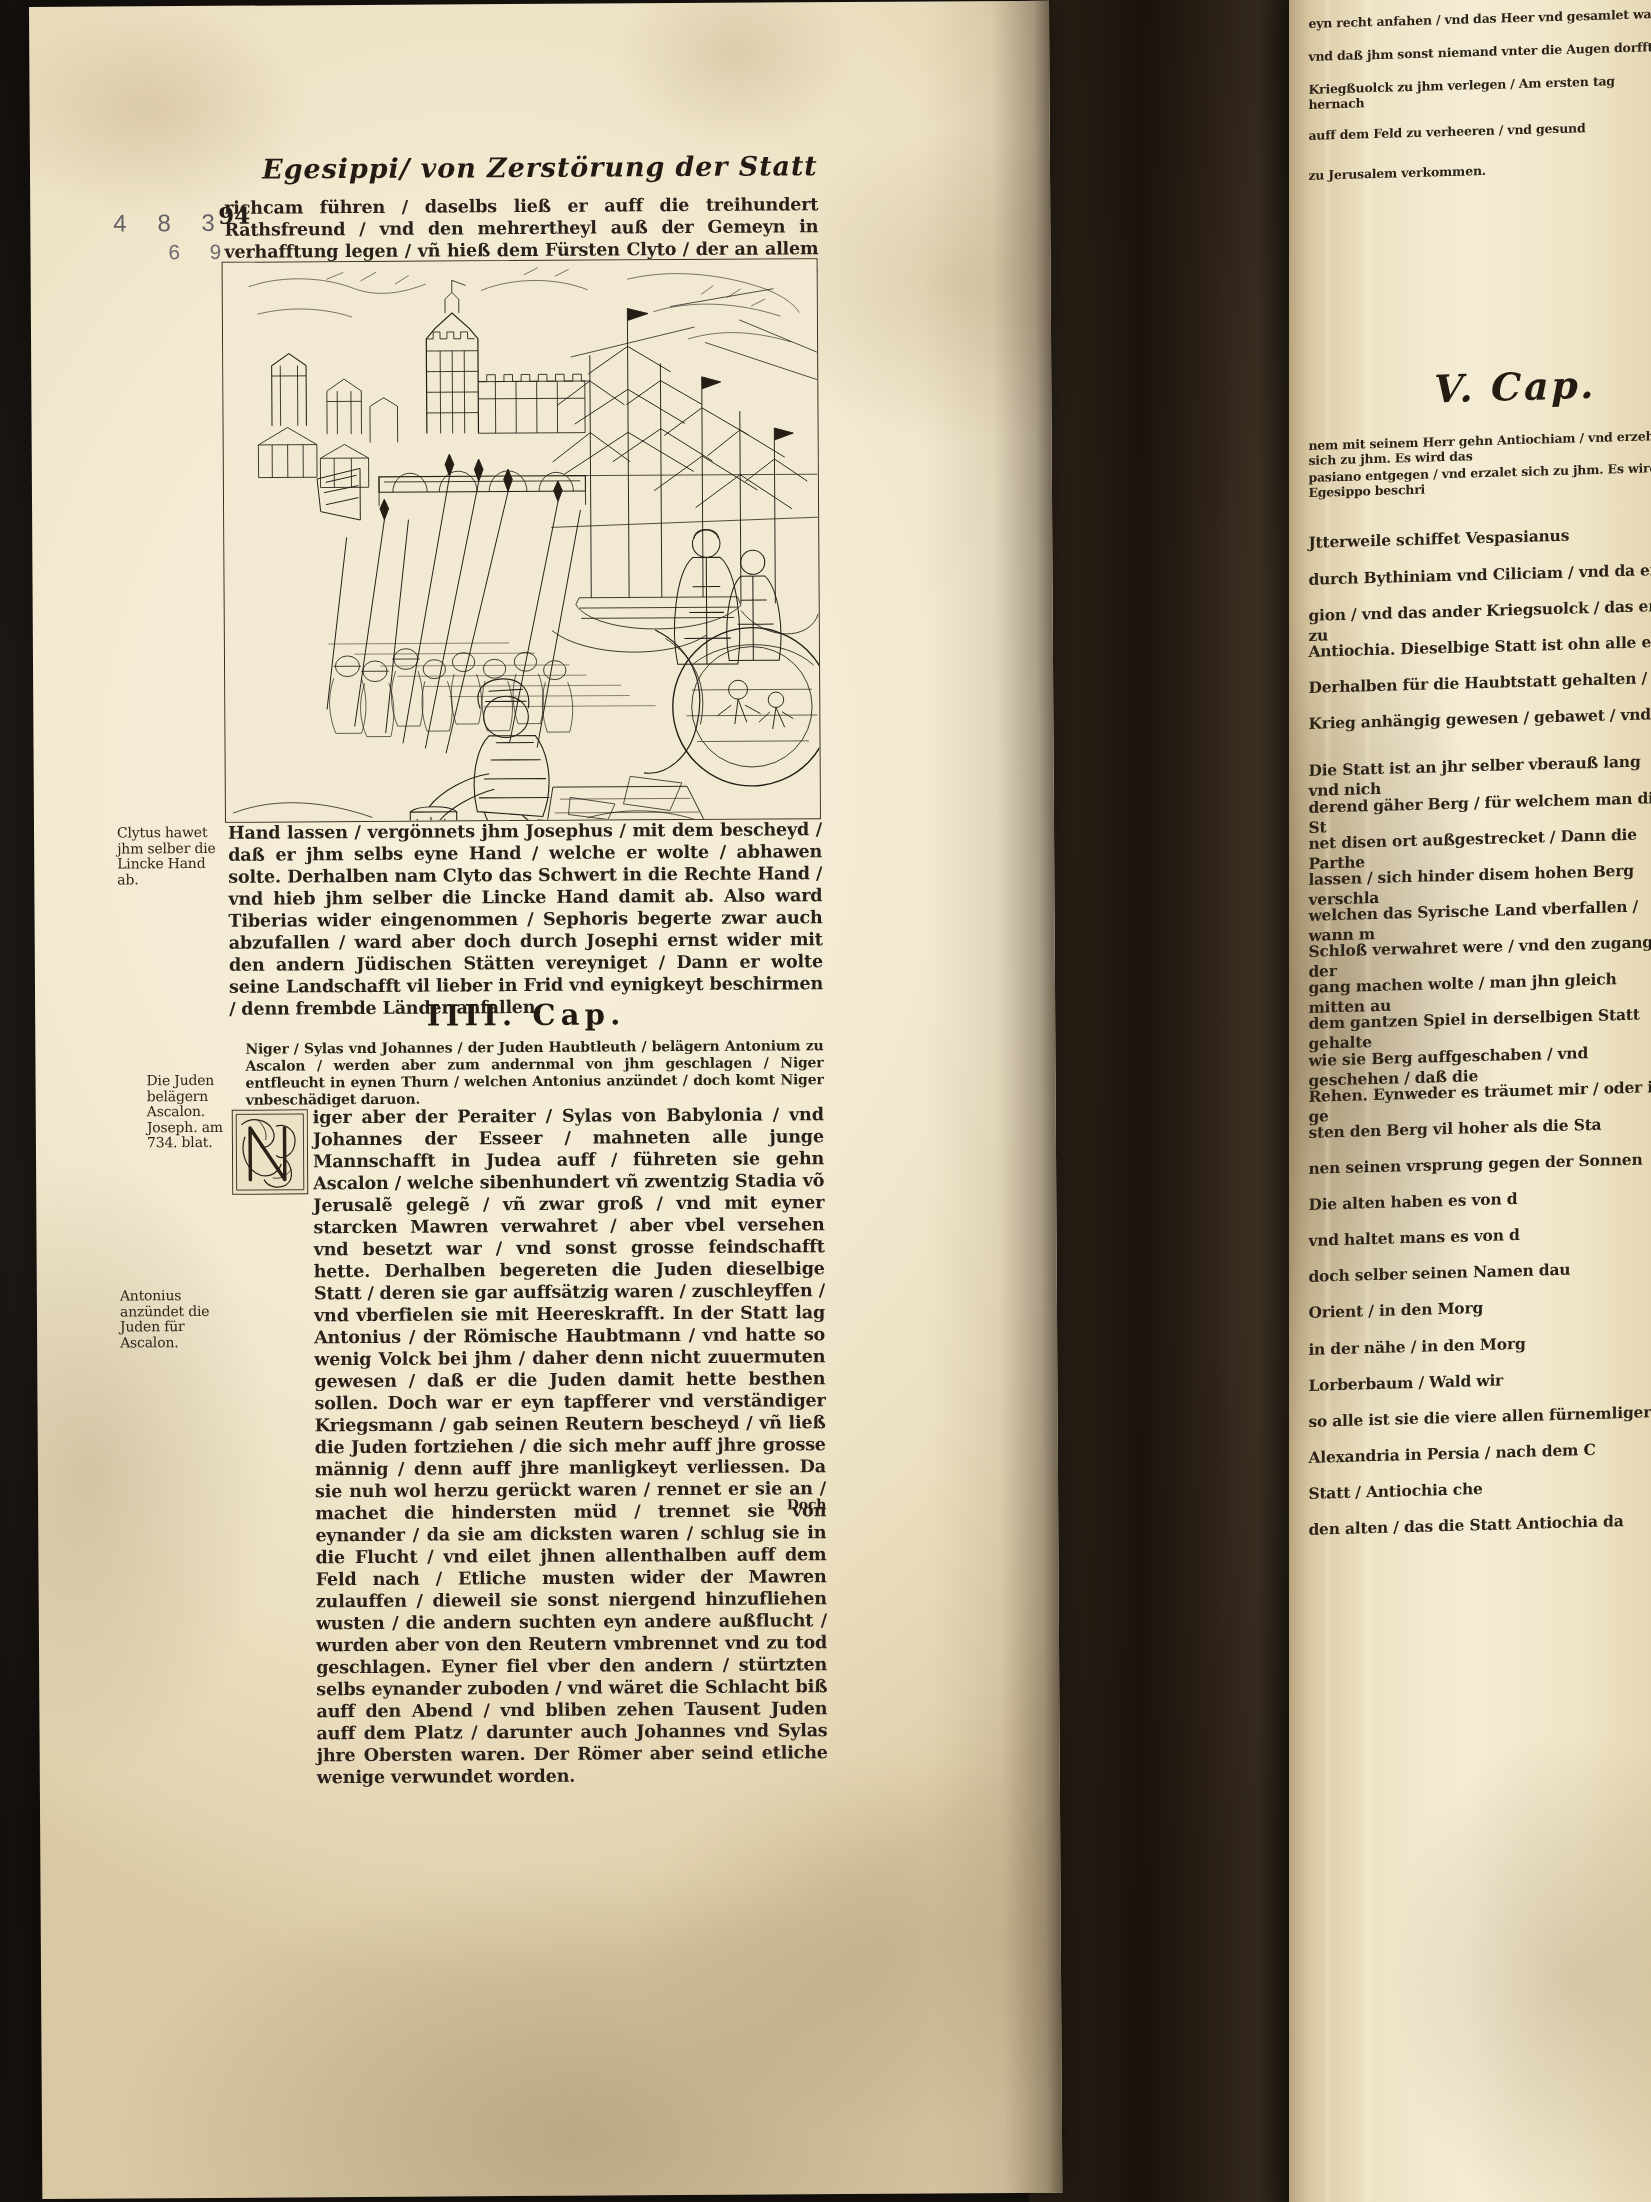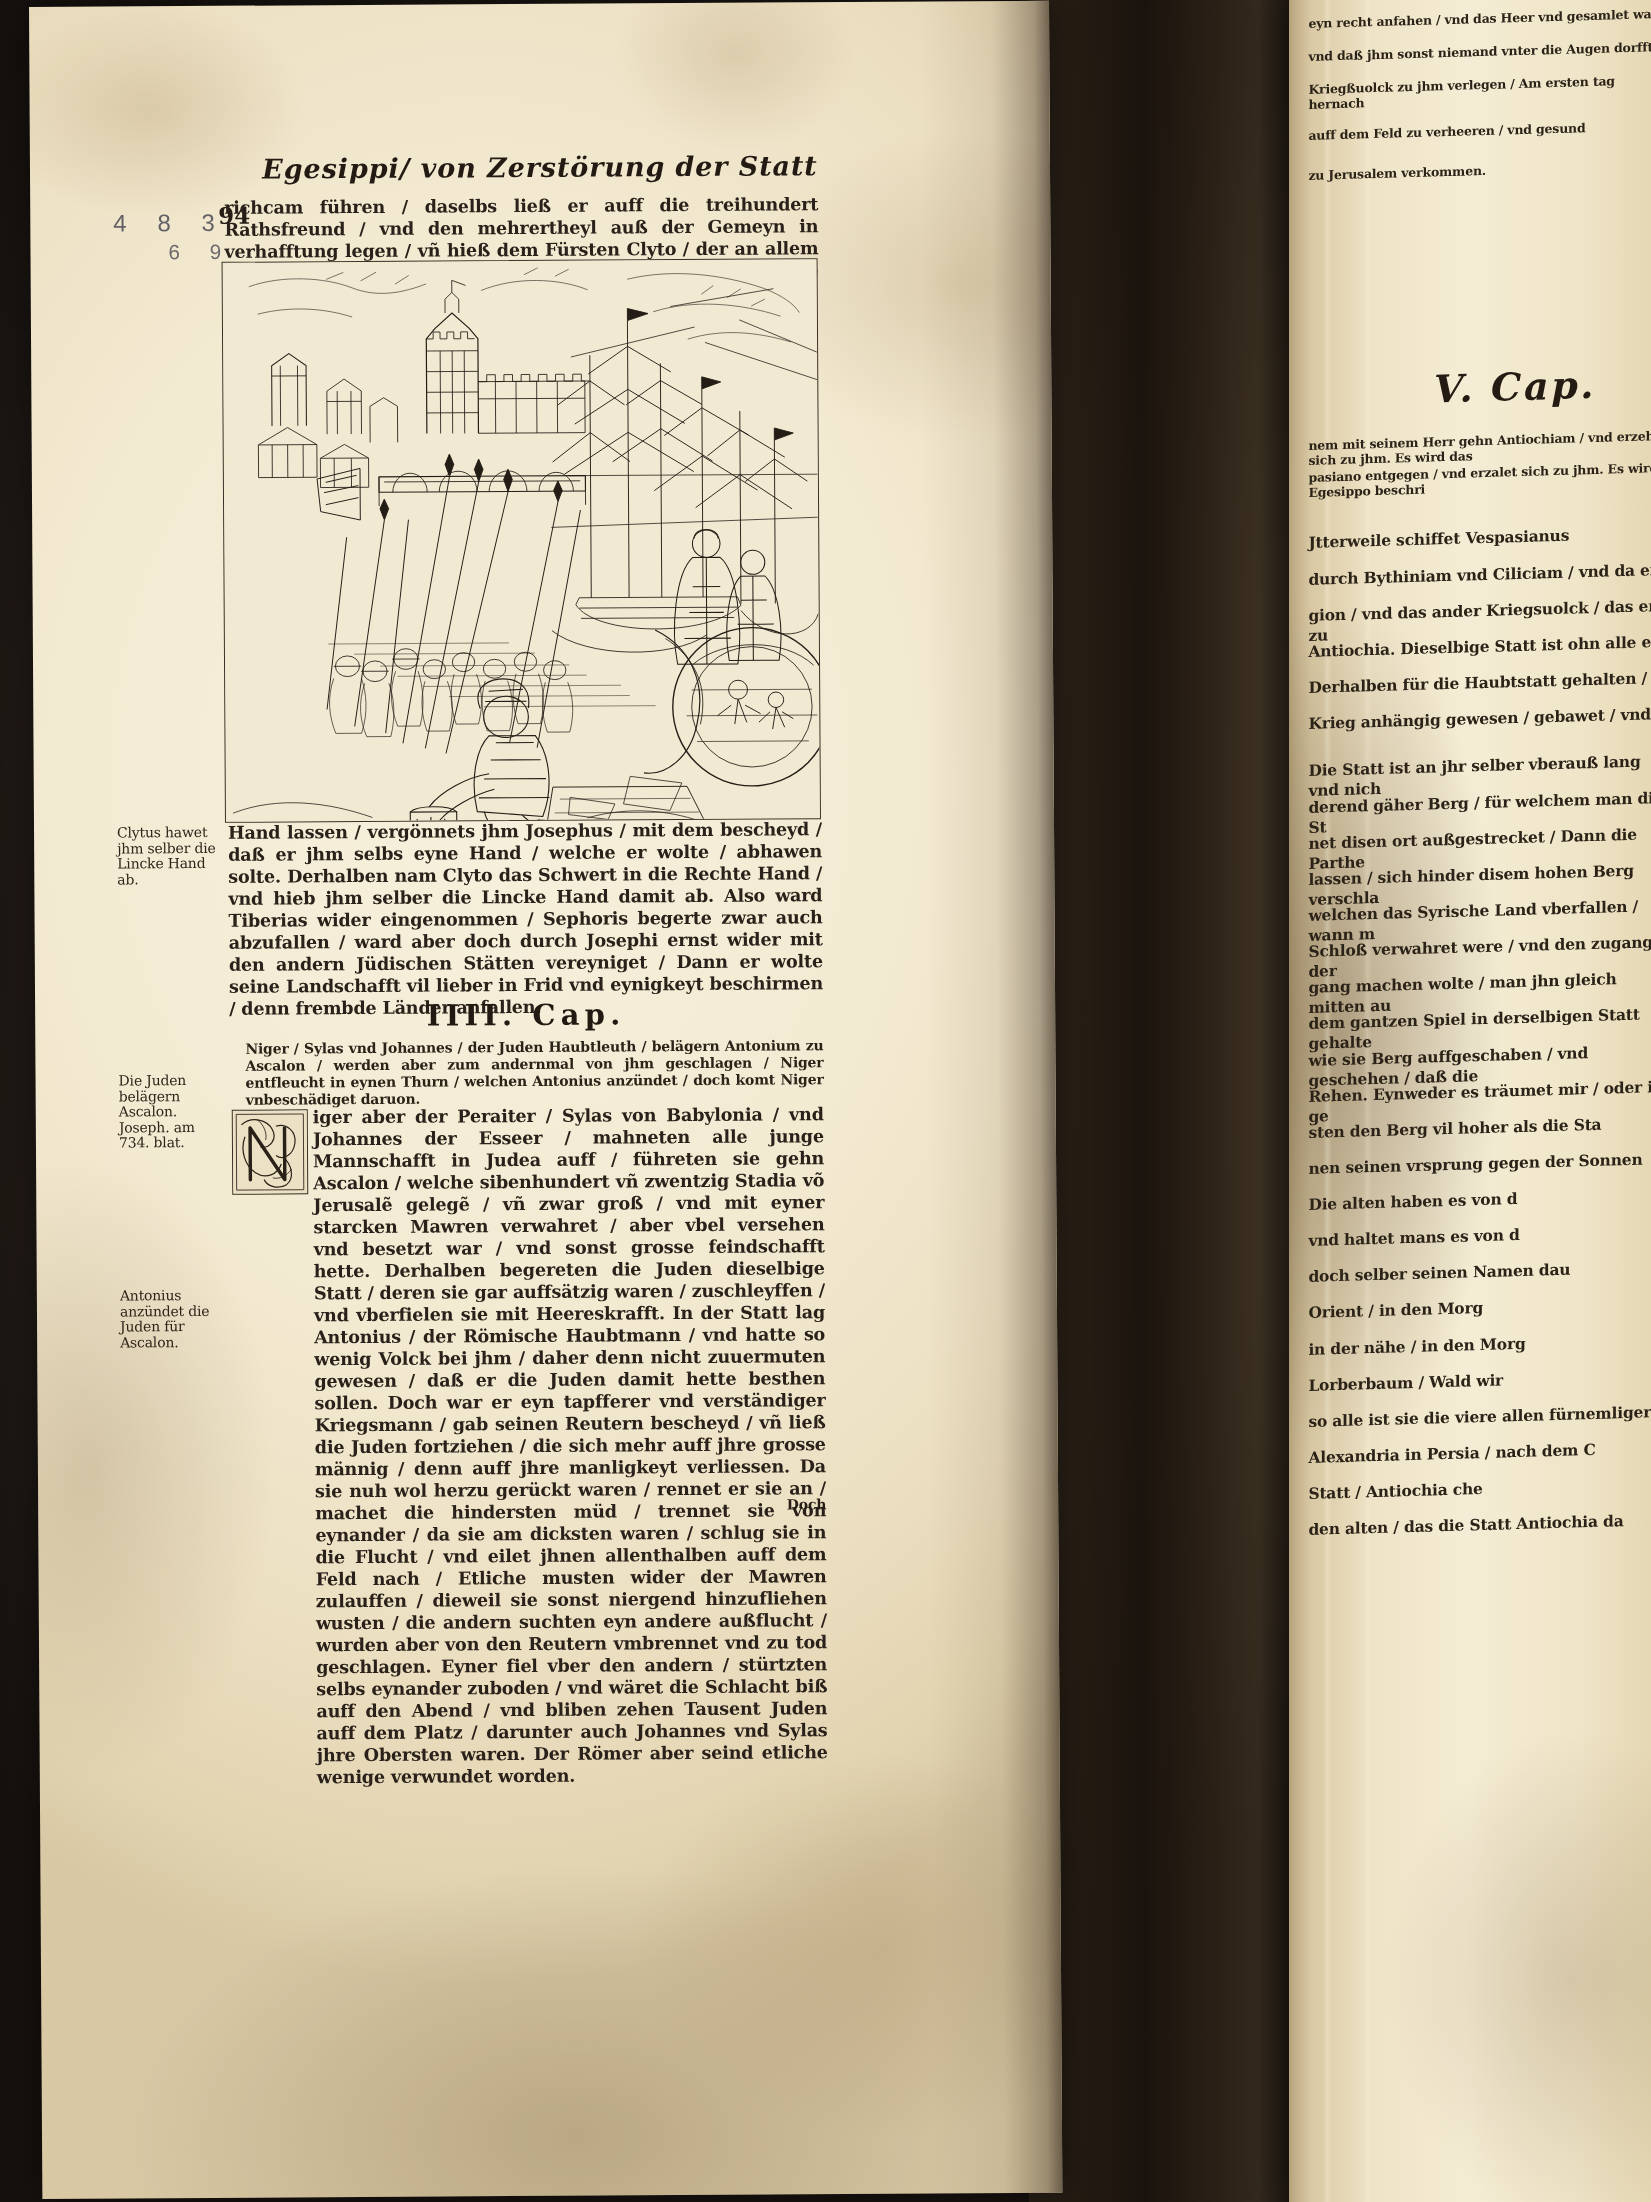--- a/index.html
+++ b/index.html
@@ -570,21 +570,21 @@
         </svg>
       </div>
 
       <div class="margin-note" style="top:819px;">Clytus hawet jhm selber die Lincke Hand ab.</div>
 
       <div class="body-col" style="top:816px;">Hand lassen / vergönnets jhm Josephus / mit dem bescheyd / daß er jhm selbs eyne Hand / welche er wolte / abhawen solte.   Derhalben nam Clyto das Schwert in die Rechte Hand / vnd hieb jhm selber die Lincke Hand damit ab.   Also ward Tiberias wider eingenommen / Sephoris begerte zwar auch abzufallen / ward aber doch durch Josephi ernst wider mit den andern Jüdischen Stätten vereyniget / Dann er wolte seine Landschafft vil lieber in Frid vnd eynigkeyt beschirmen / denn frembde Länder anfallen.</div>
 
       <div id="chapter-head">IIII.  Cap.</div>
       <div id="chapter-summary">Niger / Sylas vnd Johannes / der Juden Haubtleuth / belägern Antonium zu Ascalon / werden aber zum andernmal von jhm geschlagen / Niger entfleucht in eynen Thurn / welchen Antonius anzündet / doch komt Niger vnbeschädiget daruon.</div>
 
-      <div class="margin-note" style="top:1067px;">Die Juden belägern Ascalon.  Joseph. am 734. blat.</div>
+      <div class="margin-note" style="top:1067px;margin-left:28px;">Die Juden belägern Ascalon.  Joseph. am 734. blat.</div>
       <div class="margin-note" style="top:1282px;">Antonius anzündet die Juden für Ascalon.</div>
 
       <div id="dropcap">
         <svg width="74" height="83" viewBox="0 0 86 96" xmlns="http://www.w3.org/2000/svg">
           <rect x="0" y="0" width="86" height="96" fill="#ece1c4"></rect>
           <g stroke="#2a2118" fill="none" stroke-width="1">
             <path d="M4 4 L82 4 L82 92 L4 92 Z"></path>
             <path d="M10 16 C 22 6, 40 10, 46 22 C 52 34, 42 44, 32 42" stroke-width="1.4"></path>
             <path d="M14 30 C 8 46, 14 64, 26 72 C 38 80, 52 74, 56 62" stroke-width="1.4"></path>
             <path d="M50 18 C 62 14, 74 24, 72 38 C 70 52, 58 58, 50 52" stroke-width="1.4"></path>

